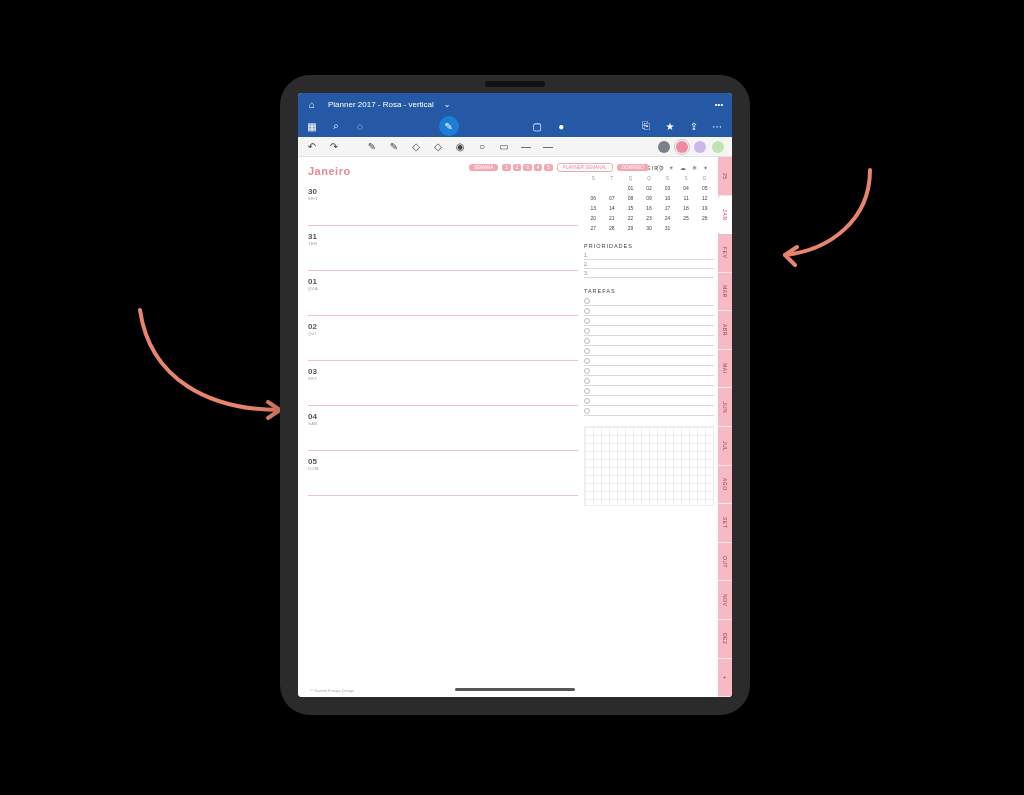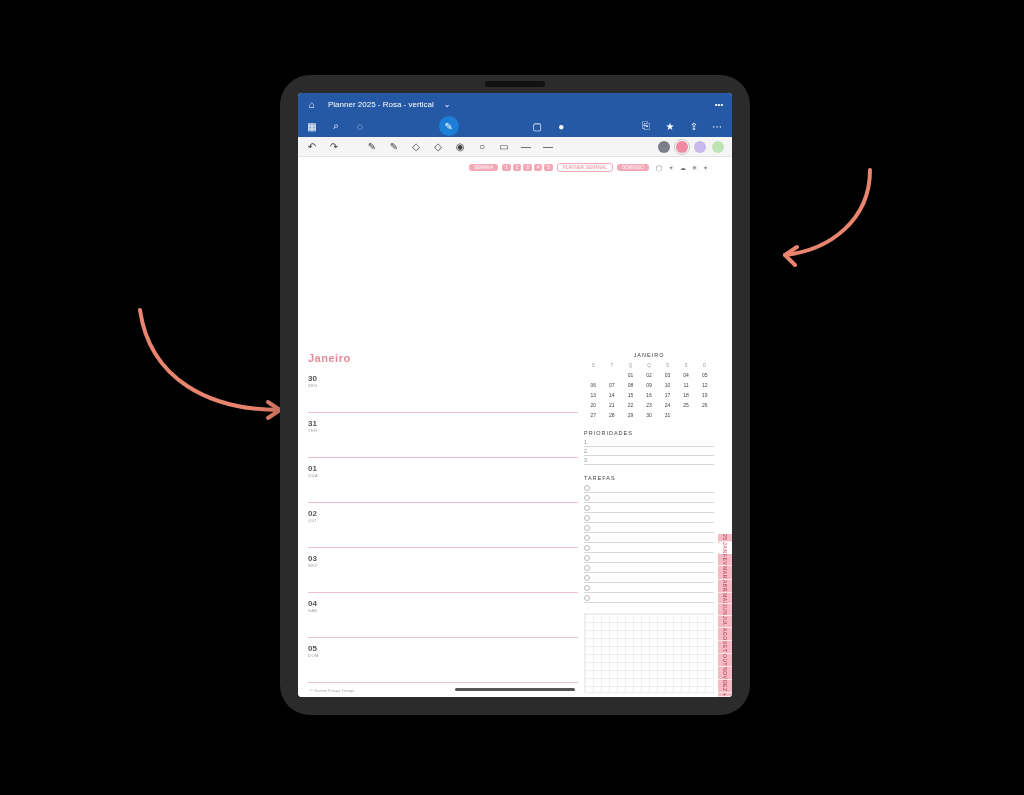--- a/index.html
+++ b/index.html
@@ -104,21 +104,20 @@
   .swatch{width:12px;height:12px;border-radius:50%;}
   .swatch.sel{outline:1px solid #c9c9c9; outline-offset:1px;}
 
   
   .page{
     flex:1;
     display:flex;
     background:#fff;
     font-size:6px;
     position:relative;
-    align-items:flex-end;
   }
   .page-inner{
     flex:1;
     padding:8px 4px 4px 10px;
     display:flex;
     gap:6px;
   }
   .side-tabs{
     width:14px;
     background:linear-gradient(#f7b9c3,#f7b9c3);
@@ -231,21 +230,21 @@
     <path d="M100 10 C 100 60, 60 90, 15 95" stroke="#e9846e" stroke-width="4" fill="none" stroke-linecap="round"></path>
     <path d="M15 95 l12 -8 m-12 8 l10 10" stroke="#e9846e" stroke-width="4" fill="none" stroke-linecap="round"></path>
   </svg>
 </div>
 
 <div class="ipad">
   <div class="screen">
 
     <div class="titlebar">
       <span class="ico">⌂</span>
-      <span>Planner 2025 - Rosa - vertical</span>
+      <span>Planner 2017 - Rosa - vertical</span>
       <span>⌄</span>
       <span class="spacer"></span>
       <span class="winbtn">•••</span>
     </div>
 
     <div class="toolbar1">
       <span class="ico">▦</span>
       <span class="ico">⌕</span>
       <span class="ico">◌</span>
       <span class="spacer"></span>

